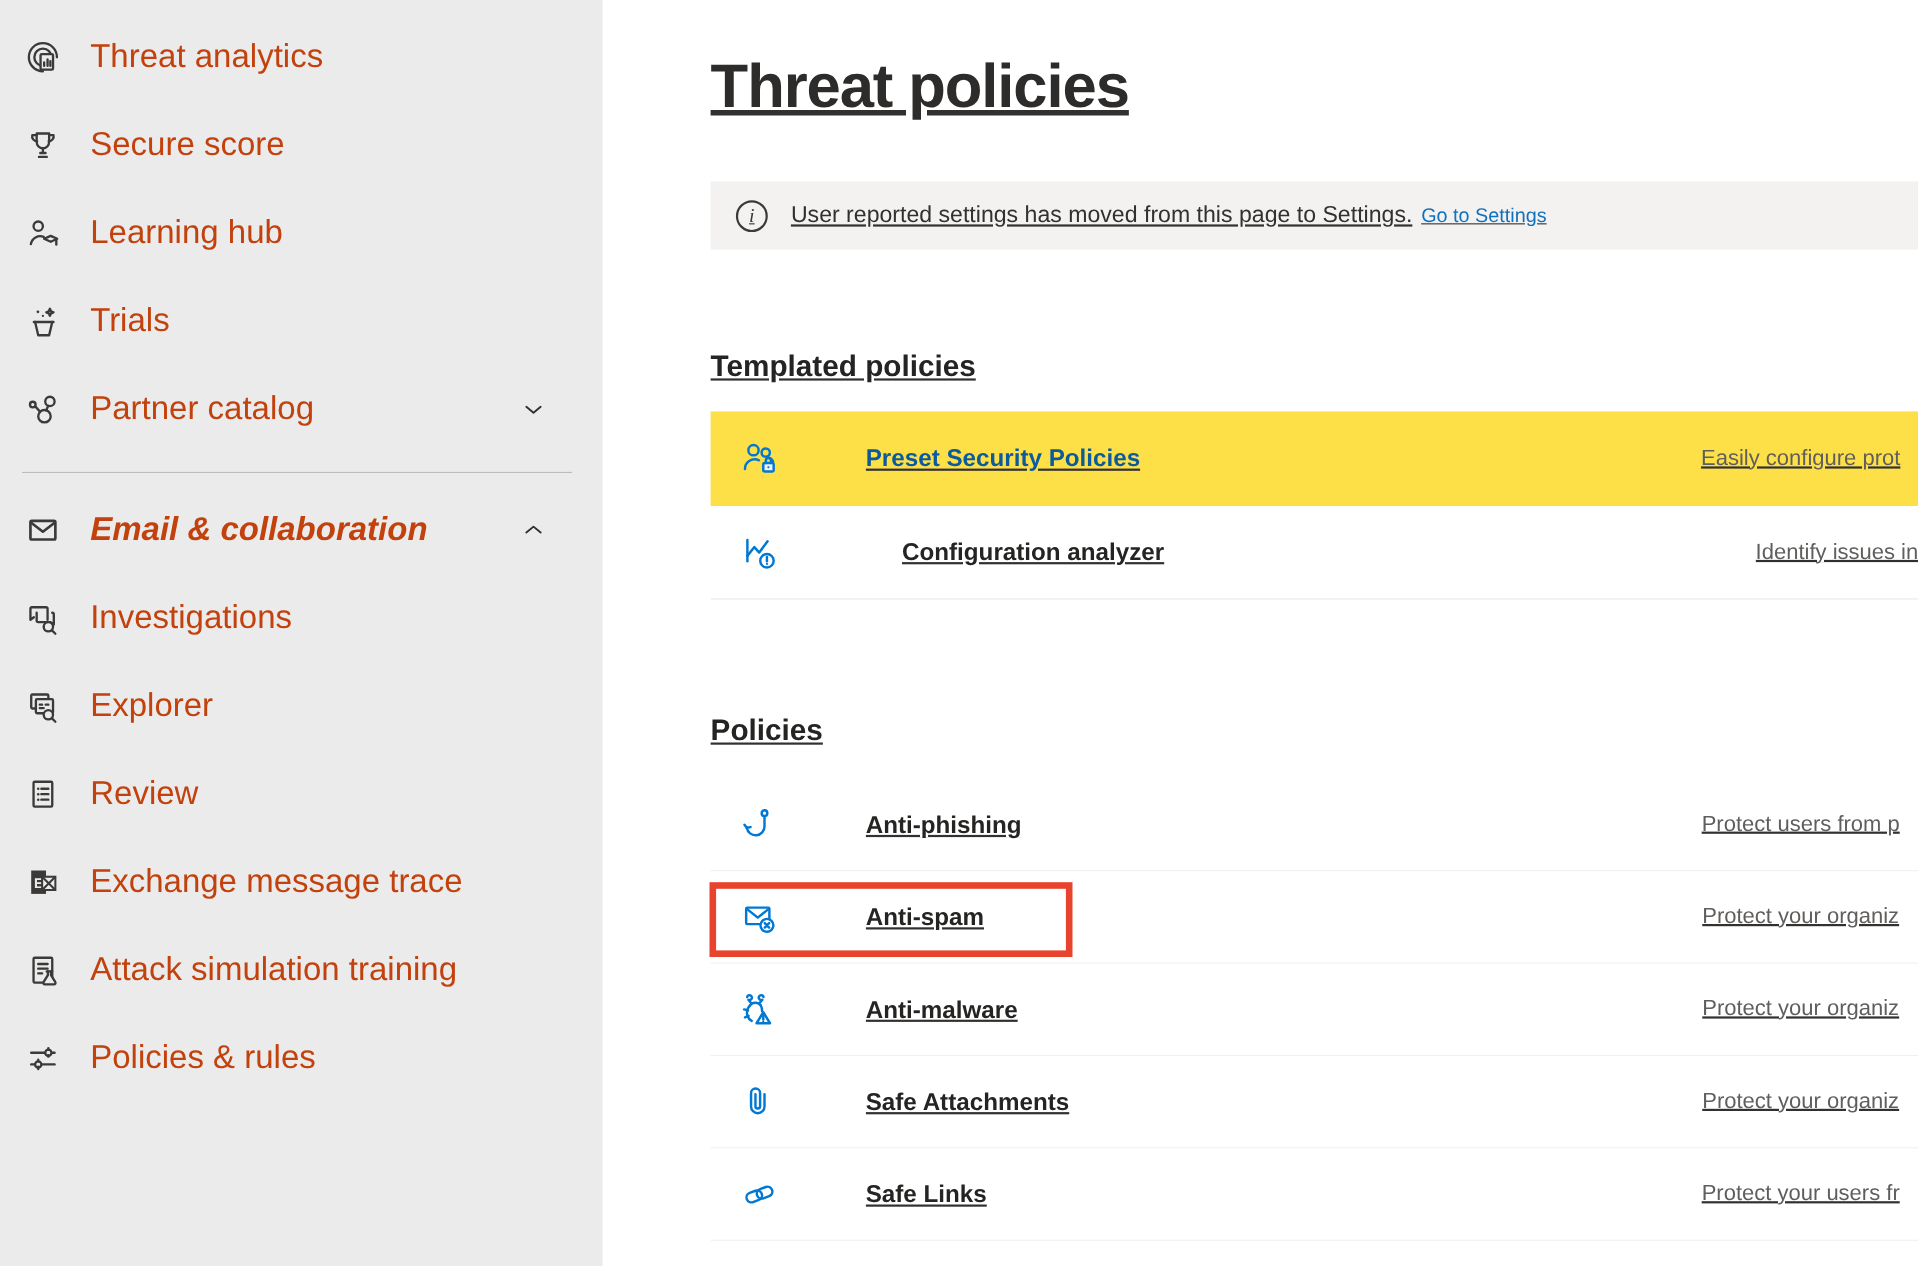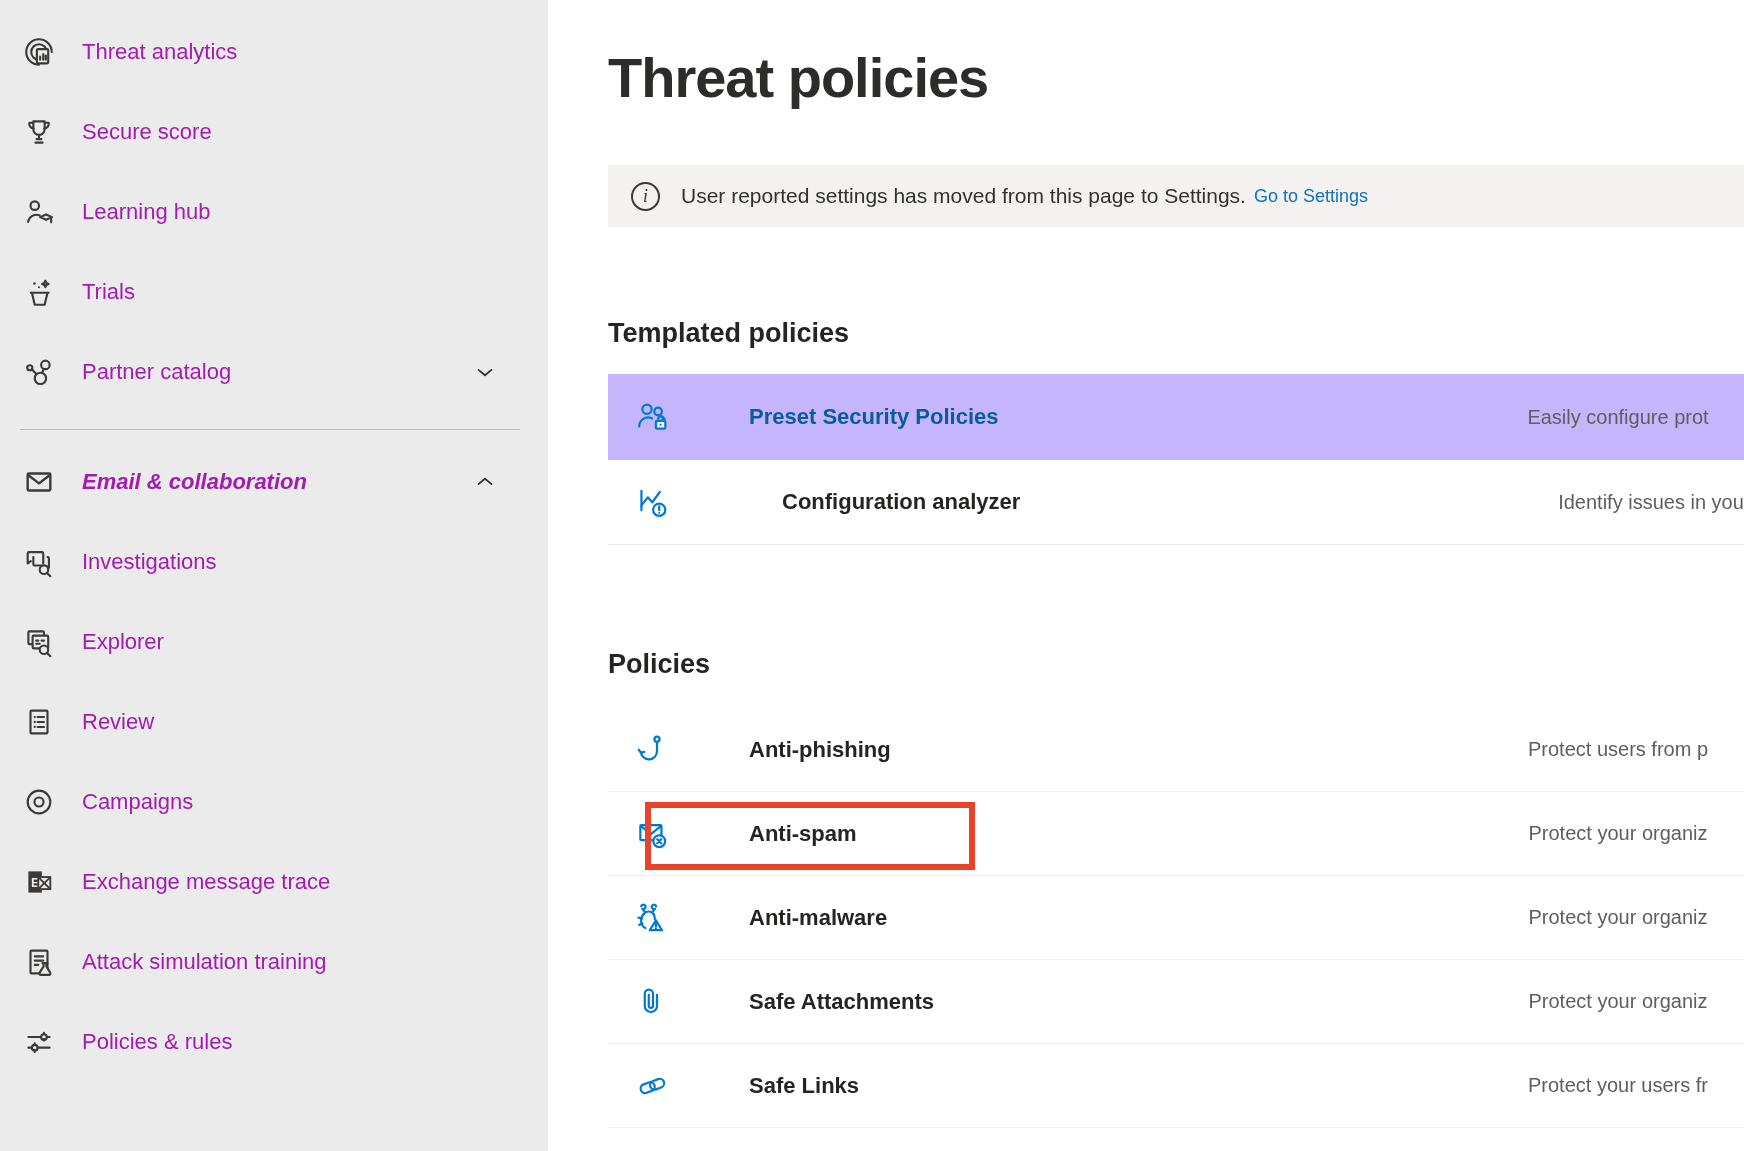--- a/index.html
+++ b/index.html
@@ -4,28 +4,28 @@
 <style>
   * { margin:0; padding:0; box-sizing:border-box; }
   html,body { width:1744px; height:1151px; overflow:hidden; background:#fff;
     font-family:"Liberation Sans", sans-serif; color:#323130; }
   .app { display:flex; width:1744px; height:1151px; }
 
   
   .sidebar { width:548px; min-width:548px; height:100%; background:#ebebeb; padding-top:12px; }
   .nav-item { height:80px; display:flex; align-items:center; cursor:pointer; }
   .nav-item .ic { width:34px; height:34px; margin-left:22px; display:flex; align-items:center; justify-content:center; color:#3b3a39; flex:none; }
-  .nav-item .lbl { margin-left:26px; font-size:22px; color:#a21caf; white-space:nowrap; }
+  .nav-item .lbl { margin-left:26px; font-size:30px; color:#c2410c; white-space:nowrap; }
   .nav-item .chev { margin-left:auto; margin-right:50px; color:#323130; display:flex; }
   .nav-item.section-header .lbl { font-weight:700;font-style:italic; }
   .side-divider { height:1px; background:#bdbcbb; margin:17px 28px 12px 20px; }
   .ic svg { width:100%; height:100%; }
 
   
-  .main { flex:1; position:relative; background:#fff; padding-left:60px; overflow:hidden; }
+  .main { flex:1; position:relative; background:#fff; padding-left:98px; overflow:hidden;text-decoration:underline; }
   .page-title { margin-top:50px; font-size:56px; line-height:56px; font-weight:700; color:#2d2c2b; letter-spacing:-1px; }
 
   .banner { margin-top:59px; margin-right:0; height:62px; background:#f3f2f1;
     display:flex; align-items:center; padding-left:23px; }
   .info-icon { width:29px; height:29px; border:2px solid #3b3a39; border-radius:50%; color:#3b3a39;
     display:flex; align-items:center; justify-content:center; font-size:18px; font-family:"Liberation Serif", serif; font-style:italic; flex:none; }
   .banner-text { margin-left:21px; font-size:21px; color:#323130; white-space:nowrap; }
   .banner-link { margin-left:8px; font-size:18px; color:#1071bc; text-decoration:none; white-space:nowrap; cursor:pointer; }
 
   .sec-heading { font-size:27px; line-height:30px; font-weight:700; color:#252423; }
@@ -35,21 +35,21 @@
   .rows-templated { margin-top:26px; }
   .rows-policies  { margin-top:29px; }
 
   .prow { display:flex; align-items:center; cursor:pointer; }
   .prow .picon { width:40px; height:40px; margin-left:24px; color:#0078d4; flex:none;
     display:flex; align-items:center; justify-content:center; }
   .prow .picon svg { width:40px; height:40px; }
   .prow .plabel { margin-left:77px; width:743px; font-size:22px; font-weight:700; color:#252423; white-space:nowrap; overflow:hidden; flex:none; }
   .prow .pdesc { flex:1; font-size:20px; color:#605e5c; white-space:nowrap; overflow:hidden;text-align:center; }
 
-  .prow.preset { height:86px; background:#c4b5fd; }
+  .prow.preset { height:86px; background:#fde047; }
   .prow.preset .plabel { color:#0b5a9d; }
   .prow.config { height:85px; border-bottom:1px solid #eceae8;gap:33px; }
 
   .rows-policies .prow { height:84px; border-bottom:1px solid #f1f0ef; }
 
   .highlight-box { position:absolute; left:97px; top:802px; width:330px; height:68px;
     border:6px solid #e8432c; pointer-events:none; z-index:5; }
 </style>
 </head>
 <body>
@@ -172,29 +172,20 @@
           <rect x="6" y="4" width="12" height="16" rx="0.8"></rect>
           <path d="M11 8.5h4.5M11 12h4.5M11 15.5h4.5"></path>
           <circle cx="9" cy="8.5" r="0.8" fill="currentColor" stroke="none"></circle>
           <circle cx="9" cy="12" r="0.8" fill="currentColor" stroke="none"></circle>
           <circle cx="9" cy="15.5" r="0.8" fill="currentColor" stroke="none"></circle>
         </svg>
       </span>
       <span class="lbl">Review</span>
     </div>
 
-    <div class="nav-item">
-      <span class="ic">
-        <svg viewBox="0 0 24 24" fill="none" stroke="currentColor" stroke-width="1.5">
-          <circle cx="12" cy="12" r="8"></circle>
-            <circle cx="12" cy="12" r="3.2"></circle>
-        </svg>
-      </span>
-      <span class="lbl">Campaigns</span>
-    </div>
 
 
     <div class="nav-item">
       <span class="ic">
         <svg viewBox="0 0 24 24" fill="none" stroke="currentColor" stroke-width="1.3">
           <rect x="4.5" y="4.5" width="9.5" height="15" fill="currentColor" stroke="none"></rect>
           <text x="6.3" y="15.6" fill="#EBEBEB" stroke="none" font-size="9" font-weight="bold" font-family="Liberation Sans, sans-serif">E</text>
           <rect x="11.5" y="8.5" width="8.5" height="8.5" fill="#EBEBEB"></rect>
           <path d="M11.5 8.5l8.5 8.5M20 8.5L11.5 17"></path>
         </svg>

